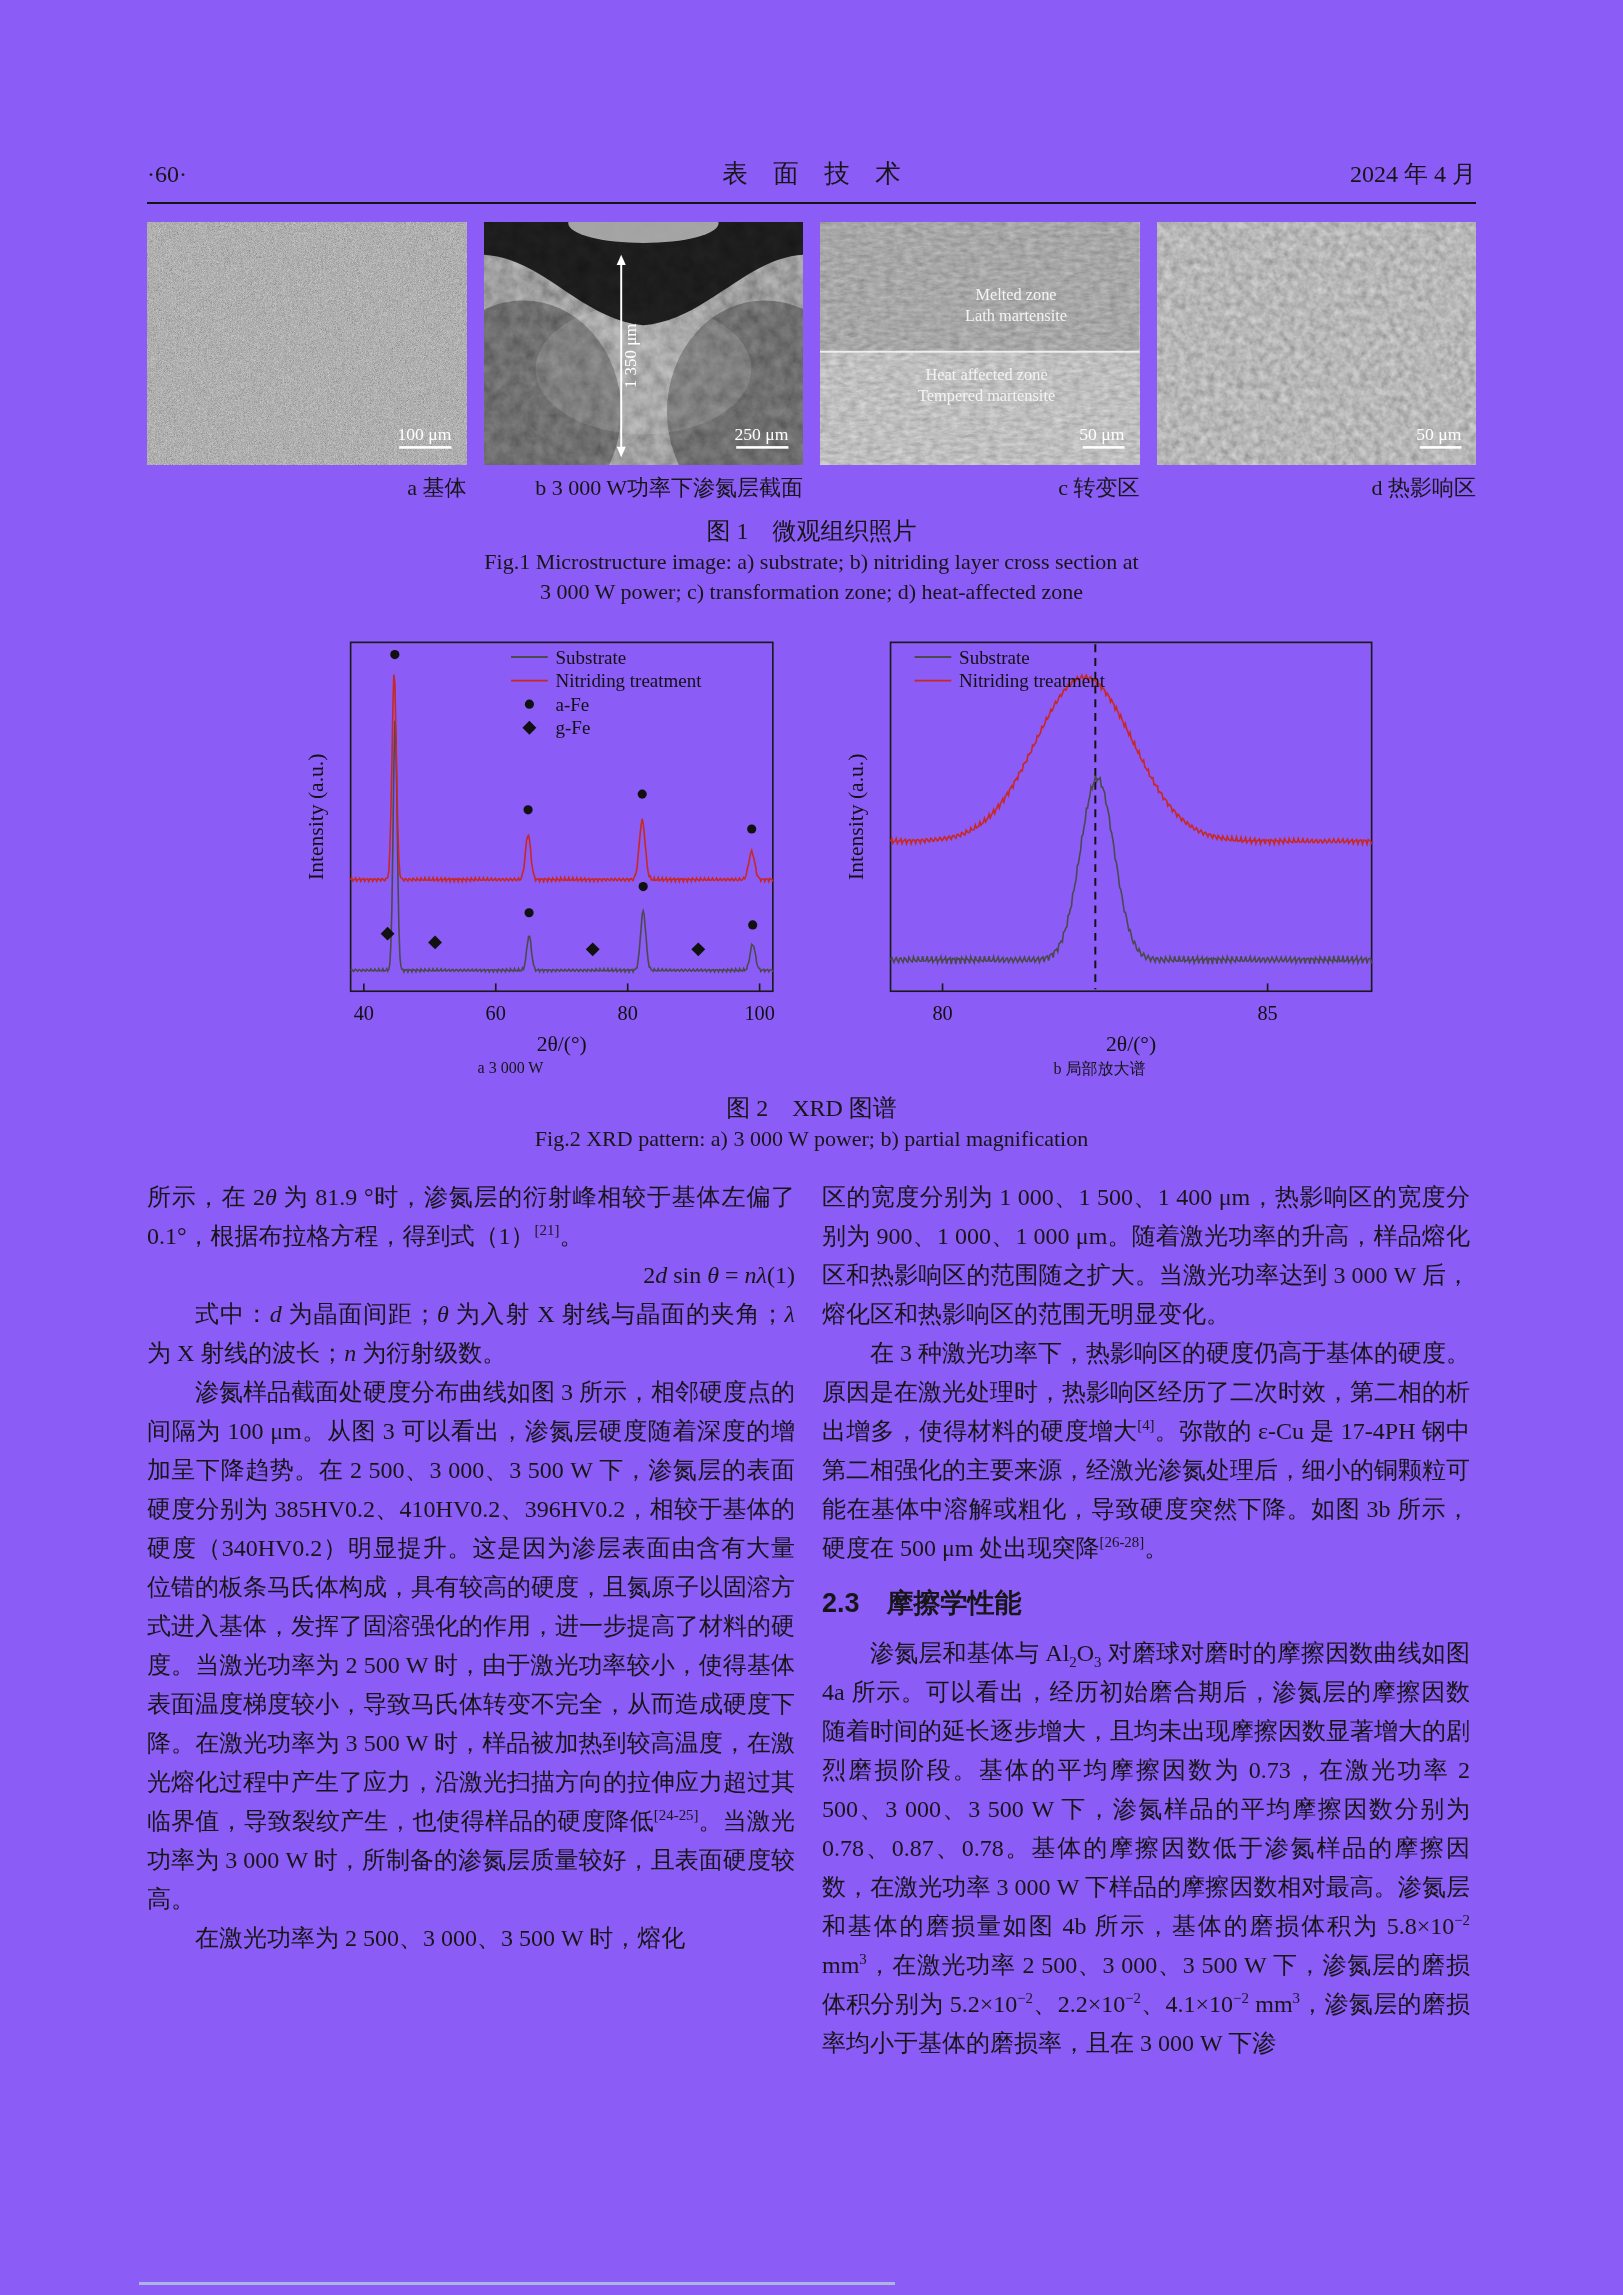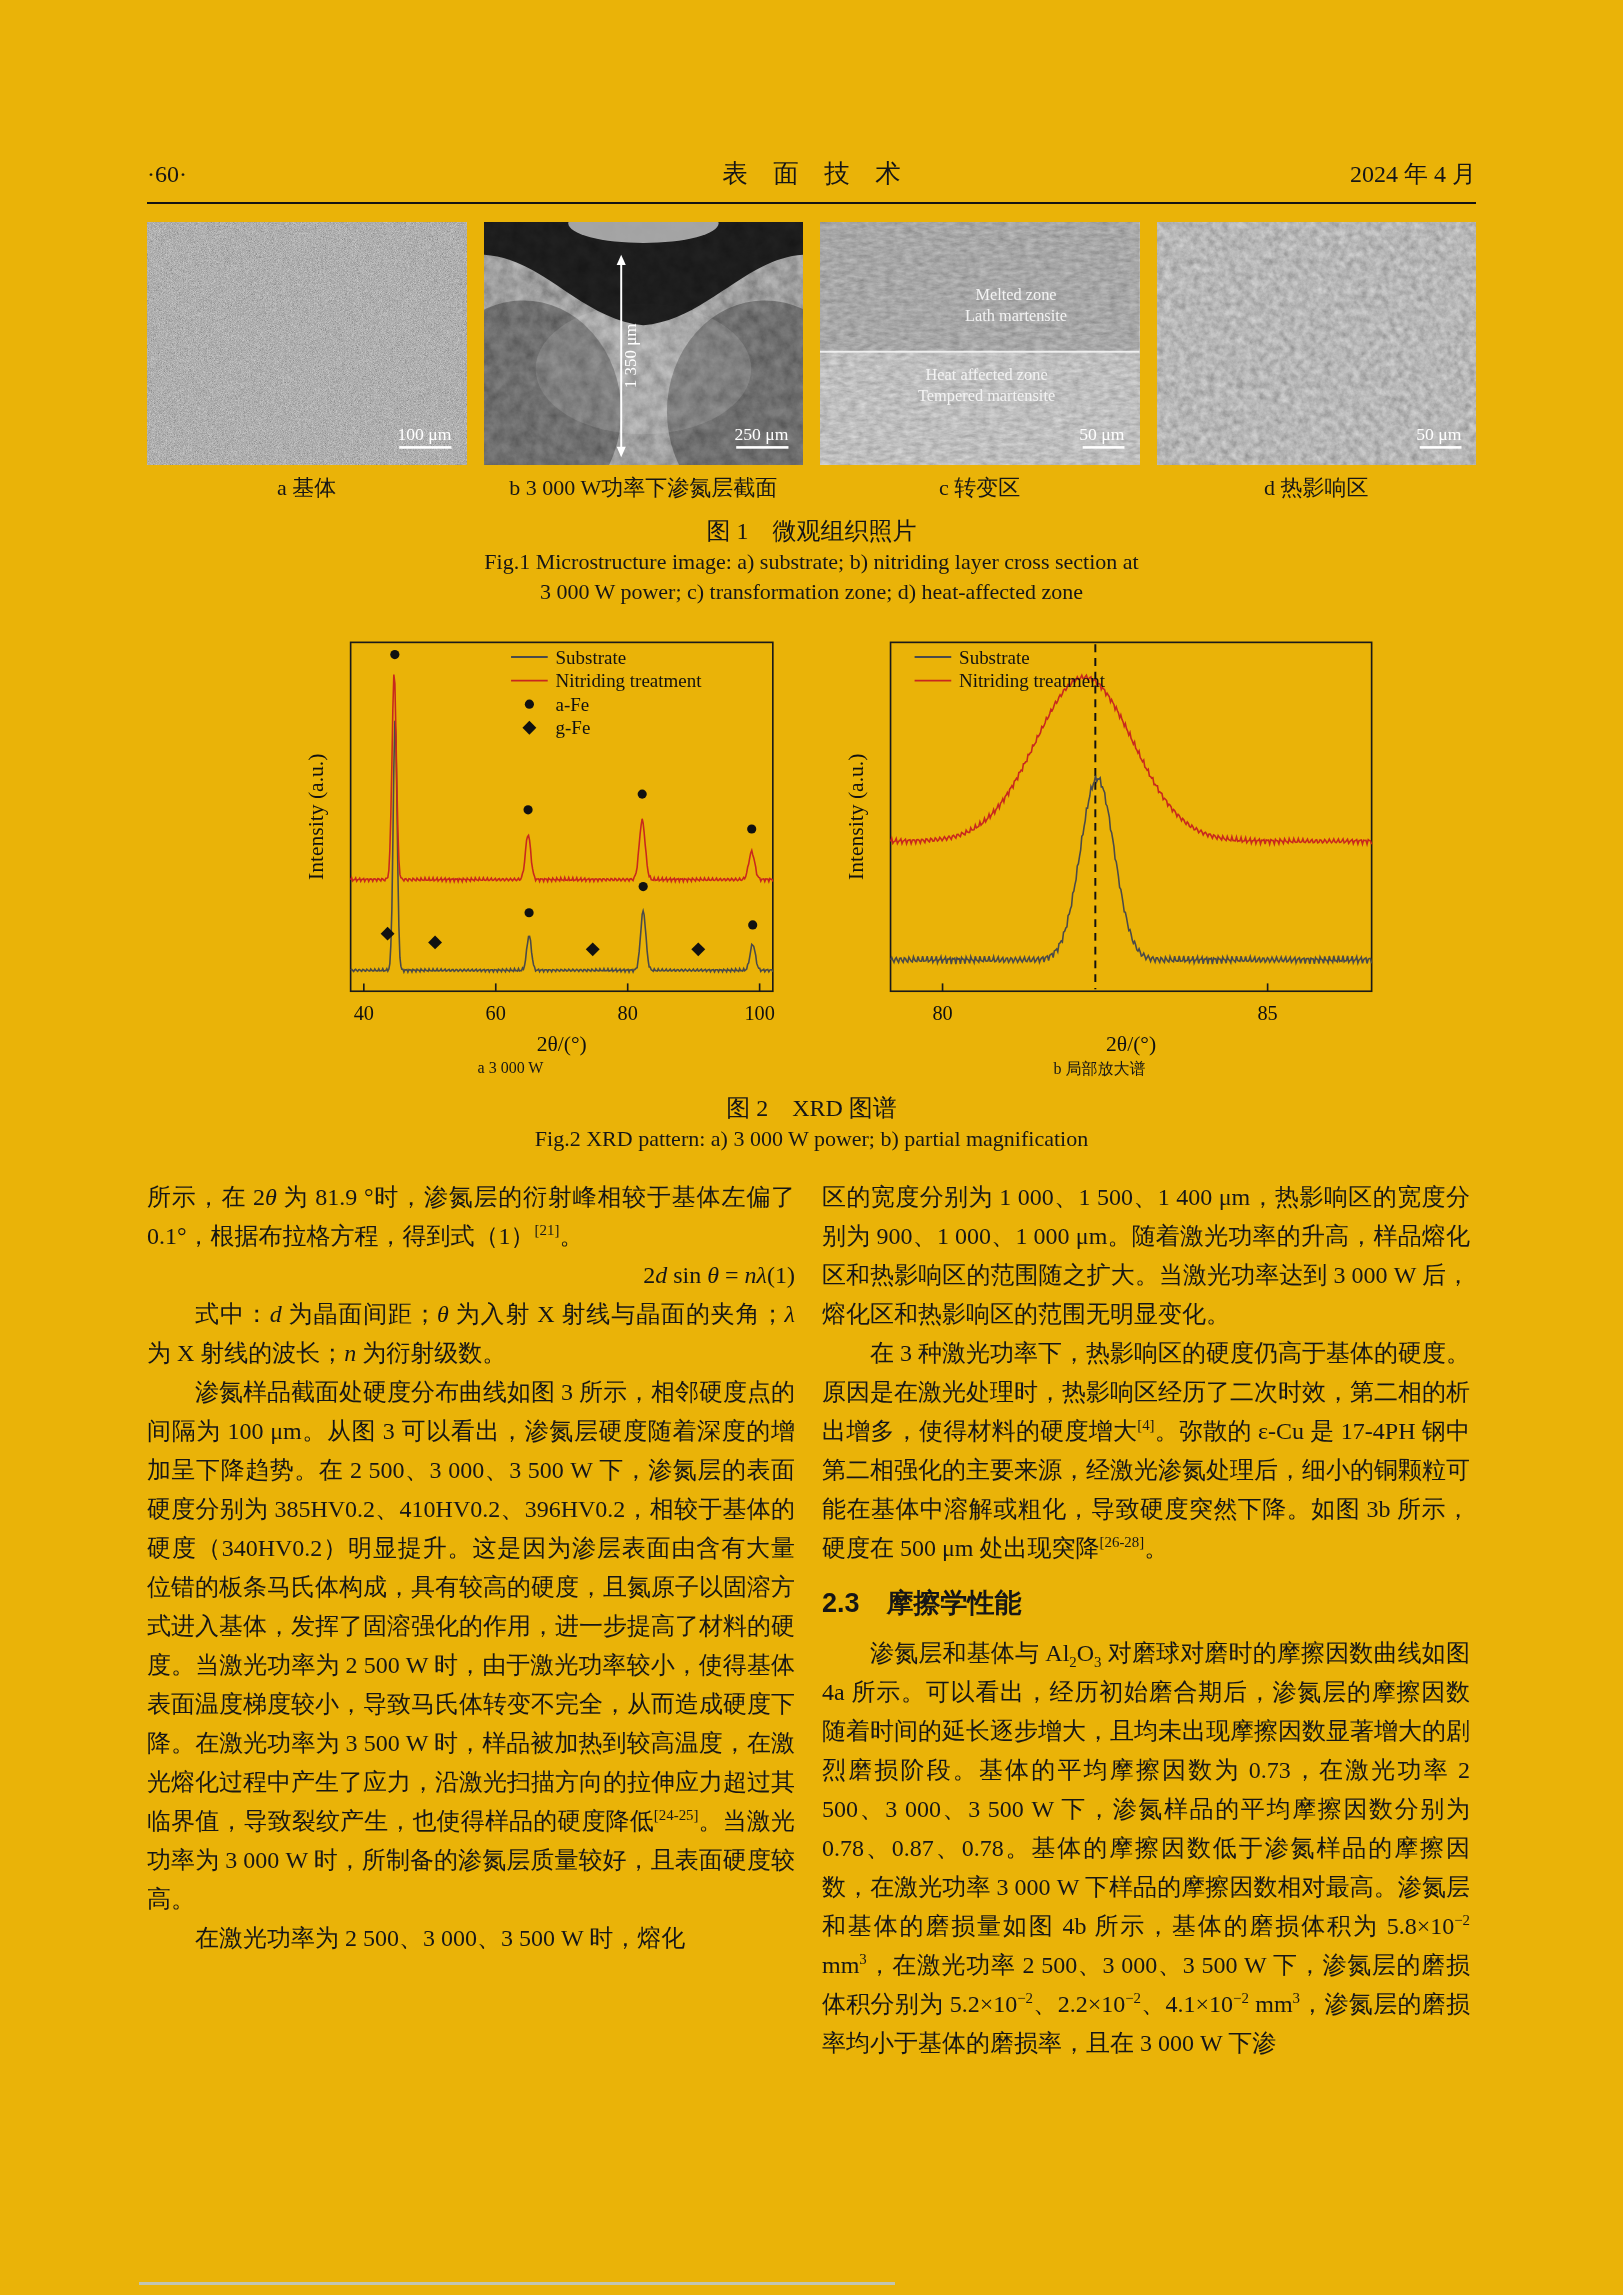--- a/index.html
+++ b/index.html
@@ -1,30 +1,30 @@
 <!DOCTYPE html>
 <html style="font-size:10.5px"><head>
 <meta charset="utf-8">
 <style>
   *{margin:0;padding:0;box-sizing:border-box}
   html,body{background:#d9d9d9}
-  .page{position:relative;width:1623px;height:2295px;background:#eab308;
+  .page{position:relative;width:1623px;height:2295px;background:#8b5cf6;
         font-family:"Liberation Serif","DejaVu Serif",serif;color:#161616;overflow:hidden;margin:0 auto}
   
   .page-header{display:grid;grid-template-columns:1fr auto 1fr;align-items:baseline;
                padding:156px 147px 0;font-size:24px}
   .page-no{justify-self:start}
   .journal-title{justify-self:center;font-size:25.5px}
   .issue-date{justify-self:end}
   .header-rule{margin:10.5px 147px 0;height:2px;background:#141414}
   
   .micro-row{display:flex;gap:17px;margin:18.3px 147px 0}
   .micro-item{flex:1;min-width:0}
   .micrograph{display:block;width:100%;height:auto;background:#3a3a3a}
-  .micro-label{text-align:center;font-size:22px;margin-top:7.9px}
+  .micro-label{text-align:right;font-size:22px;margin-top:7.9px}
   .fig-caption{text-align:center;margin-top:11.8px}
   .cap-cn{font-size:24px;line-height:1.35}
   .cap-en{font-size:22px;line-height:1.35}
   
   .charts-row{display:flex;justify-content:center;gap:26px;margin-top:19.6px}
   .chart-block{text-align:center}
   .chart-block svg{display:block}
   .chart-sub{font-size:16px;margin-top:1.3px}
   .tick{font:31px "Liberation Serif",serif;fill:#111}
   .axis-label{font:33px "Liberation Serif",serif;fill:#111}

